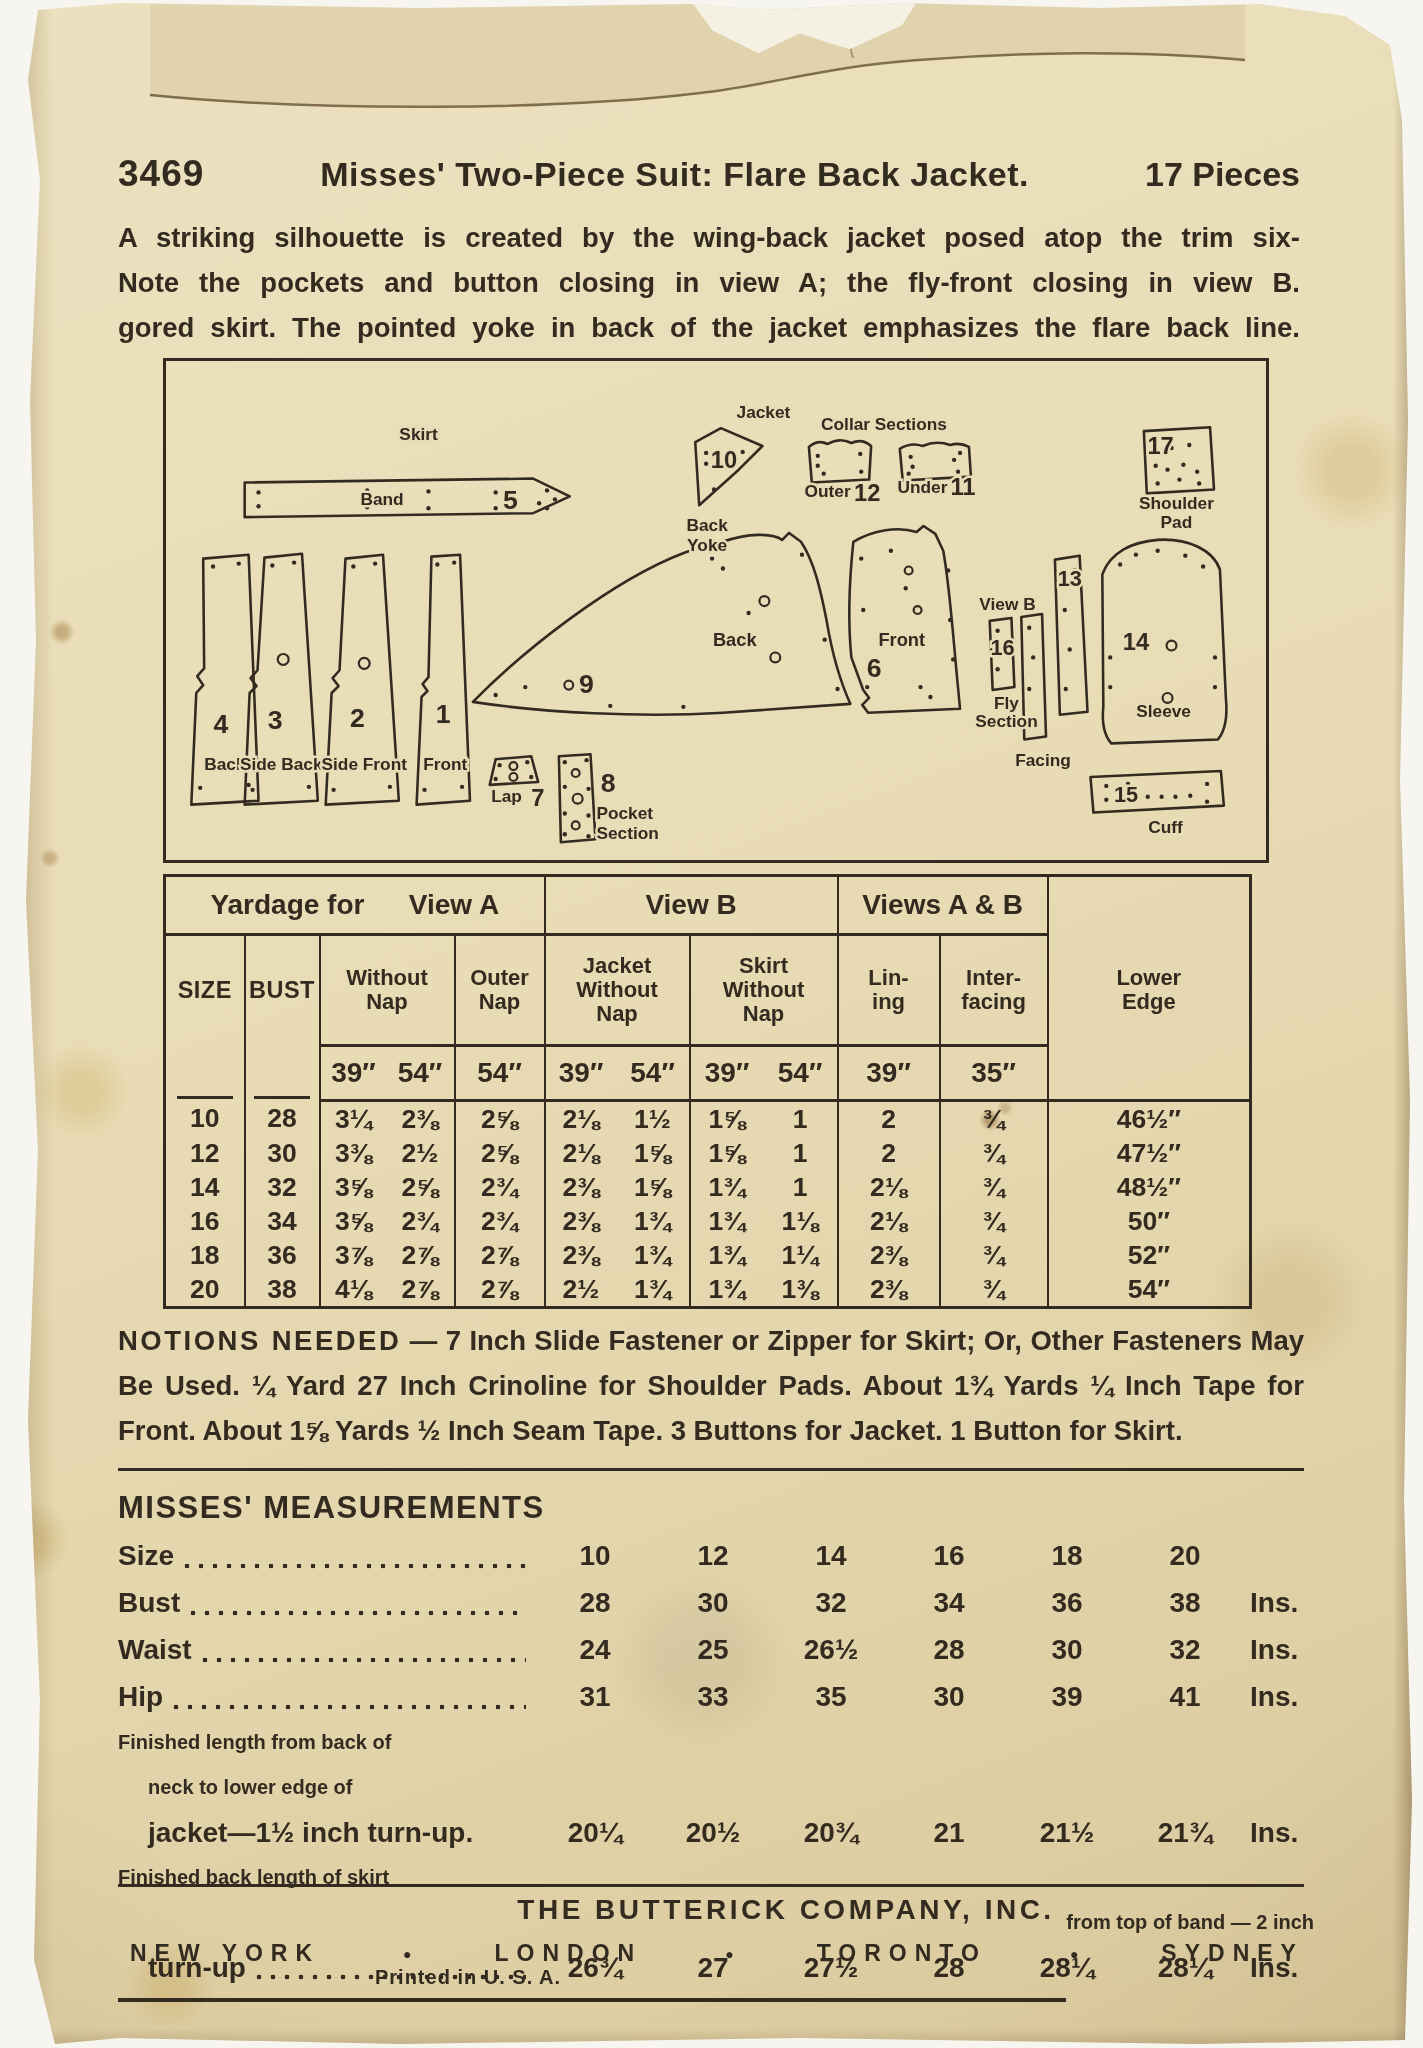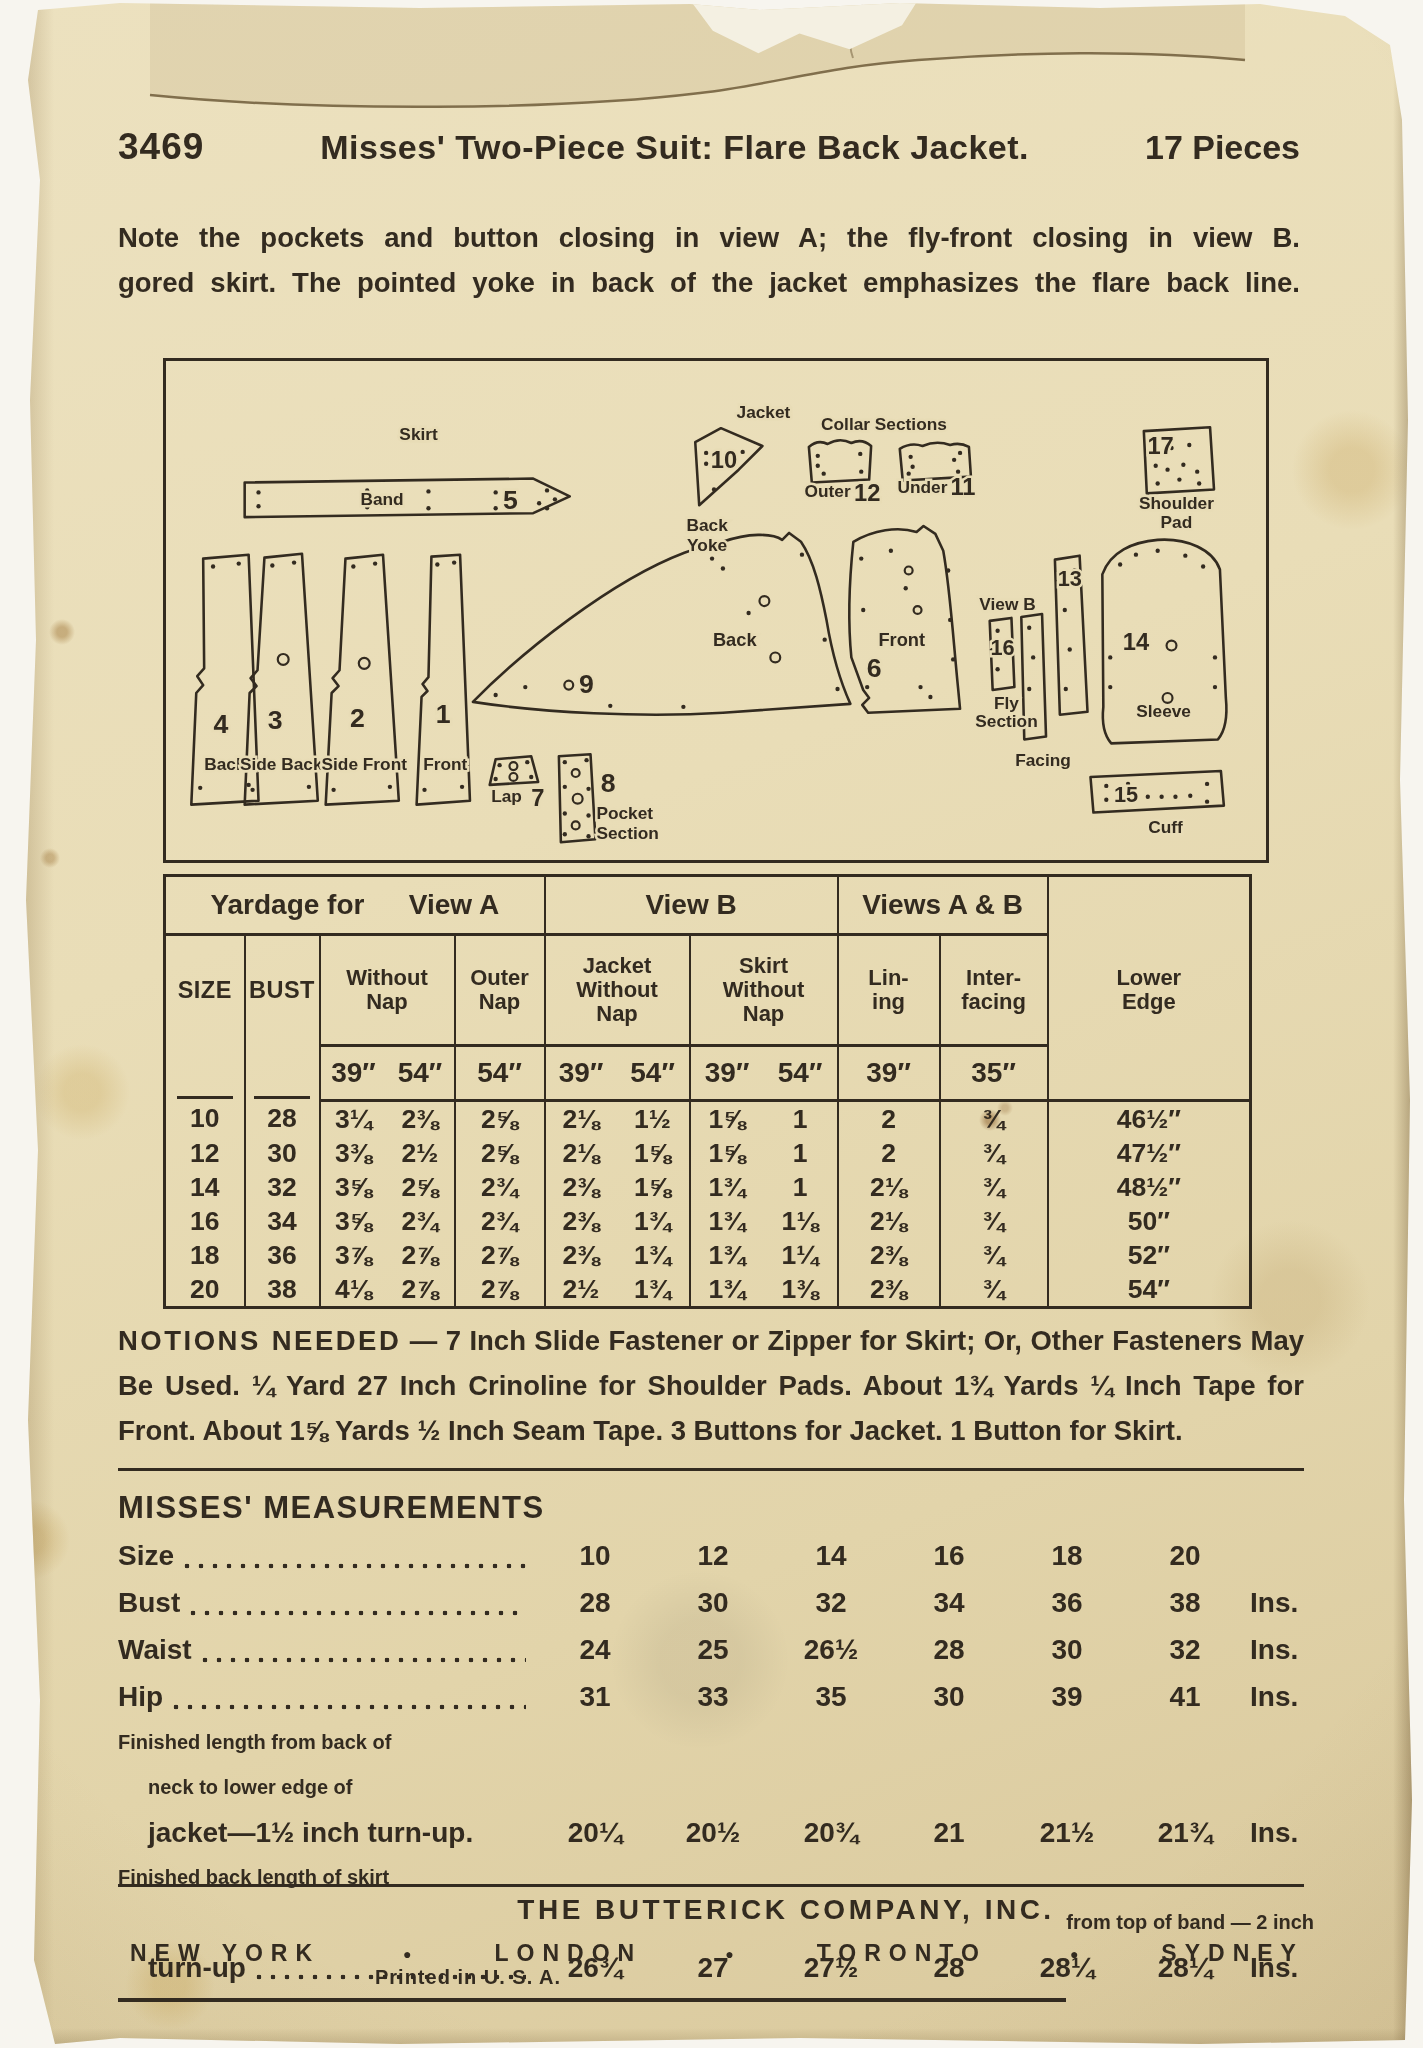--- a/index.html
+++ b/index.html
@@ -21,21 +21,21 @@
       linear-gradient(160deg,#ece1bf 0%,#e9ddb7 40%,#e2d4aa 72%,#d9c89c 100%);
   }
   .edgeR{position:absolute;top:0;right:6px;width:24px;height:100%;background:linear-gradient(to right,transparent,rgba(90,65,30,.45));}
   .edgeL{position:absolute;top:0;left:26px;width:28px;height:100%;background:linear-gradient(to right,rgba(120,90,45,.22),transparent);}
   .edgeB{position:absolute;bottom:0;left:0;width:100%;height:20px;background:linear-gradient(to top,rgba(100,75,35,.25),transparent);}
   .tear{position:absolute;left:690px;top:0;width:228px;height:56px;background:#f4f0e2;
     clip-path:polygon(0% 0%,100% 0%,93% 45%,70% 88%,48% 60%,30% 95%,10% 55%);}
   .flap{position:absolute;left:0;top:0;}
   .abs{position:absolute;}
   
-  .hdr{left:118px;top:126px;width:1182px;display:flex;align-items:baseline;font-weight:700;}
+  .hdr{left:118px;top:153px;width:1182px;display:flex;align-items:baseline;font-weight:700;}
   .hdr .num{font-size:37px;letter-spacing:1px;}
   .hdr .ttl{flex:1;text-align:center;font-size:34px;letter-spacing:.5px;}
   .hdr .pcs{font-size:34px;}
   
   .desc{left:118px;top:222px;width:1182px;font-size:27.5px;font-weight:700;}
   .desc div{height:45px;text-align:justify;text-align-last:justify;white-space:nowrap;}
   
   .diagram{left:163px;top:358px;width:1106px;height:505px;border:3.5px solid #332b20;box-sizing:border-box;}
   .diagram svg{display:block;width:1099px;height:498px;}
   .pc path{fill:none;stroke:#332b20;stroke-width:2.6;stroke-linejoin:round;}
@@ -103,20 +103,21 @@
   </svg>
   <div class="tear"></div>
 
   <div class="abs hdr">
     <span class="num">3469</span>
     <span class="ttl">Misses' Two-Piece Suit: Flare Back Jacket.</span>
     <span class="pcs">17 Pieces</span>
   </div>
 
   <div class="abs desc">
+    <div>A striking silhouette is created by the wing-back jacket posed atop the trim six-</div>
     <div>Note the pockets and button closing in view A; the fly-front closing in view B.</div>
     <div>gored skirt. The pointed yoke in back of the jacket emphasizes the flare back line.</div>
   </div>
 
   <div class="abs diagram">
     <svg viewBox="0 0 1105 504">
       <g class="pc">
         <path d="M76,123 L368,119 L405,137 L368,154 L76,158 Z"></path>
         <path d="M34,200 L80,196 L90,445 L22,449 L27,336 L34,328 L28,319 L35,311 L34,200 Z"></path>
         <path d="M96,199 L134,195 L150,445 L76,449 L81,336 L88,329 L82,321 L89,313 L96,199 Z"></path>

